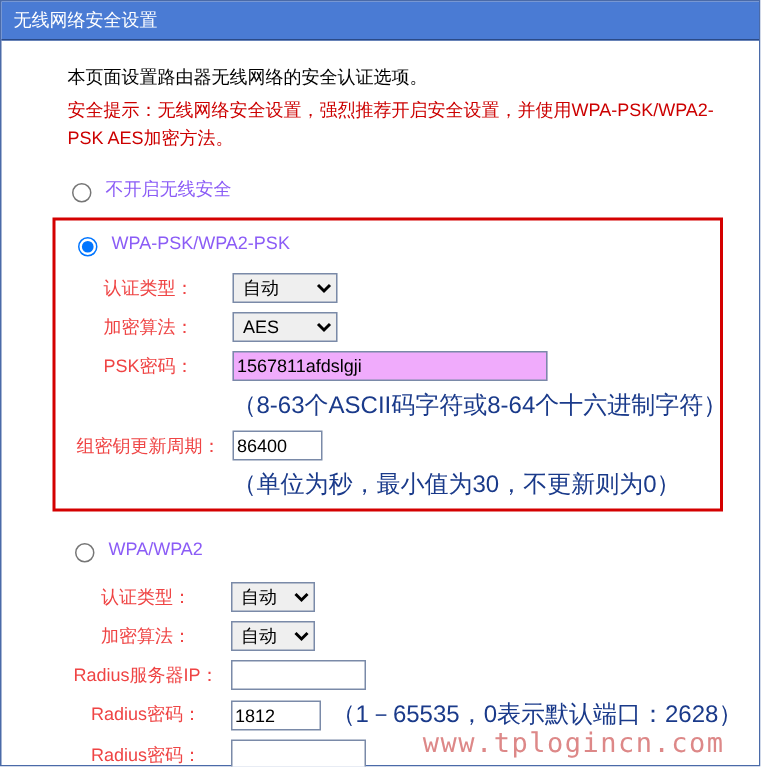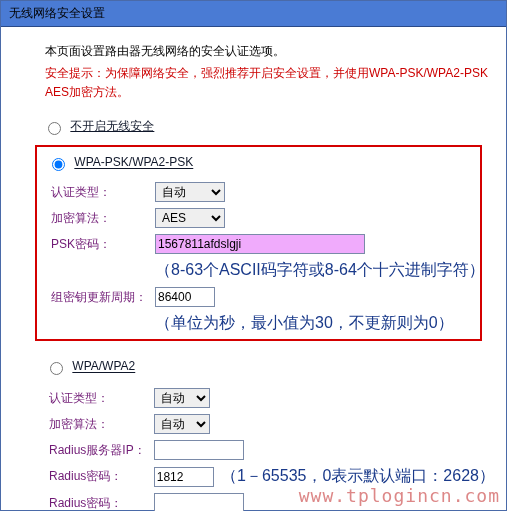--- a/index.html
+++ b/index.html
@@ -11,21 +11,21 @@
     background: #fff;
   }
   .window {
     width: 507px;
     height: 511px;
     border: 1px solid #4a6aa8;
     position: relative;
   }
   .titlebar {
     background: #4a7bd4;
-    color: #000000;
+    color: #ffffff;
     padding: 4px 8px;
     font-size: 12px;
     border-bottom: 1px solid #2a4a88;
   }
   .content {
     padding: 10px 18px 10px 44px;
   }
   .intro {
     margin: 6px 0 4px 0;
   }
@@ -33,40 +33,41 @@
     color: #cc0000;
     line-height: 1.6;
     margin-bottom: 16px;
   }
   .opt-row {
     margin-left: -2px;
     margin-bottom: 10px;
     color: #1a3a8a;
   }
   .opt-row input[type=radio]{ vertical-align: middle; margin-right:6px;}
-  .opt-label { color: #0f172a; text-decoration: underline; }
+  .opt-label { color: #8b5cf6; }
   .selected-box {
     border: 2px solid #d40000;
     padding: 8px 10px 2px 10px;
     margin-left: -10px;
     margin-right: 6px;
     margin-bottom: 18px;
   }
   .section2 {
     padding: 0 0 0 0;
   }
   table.form { border-collapse: collapse; }
   table.form td {
     padding: 3px 4px;
     vertical-align: middle;
     white-space: nowrap;
   }
   td.lab {
-    color: #701a75;
+    color: #ef4444;
     width: 110px;
+    text-align: center;
   }
   select, input[type=text] {
     font-family: inherit;
     font-size: 12px;
     border: 1px solid #7a8aa8;
     padding: 1px 2px;
     height: 20px;
   }
   .psk-input {
     width: 210px;
@@ -76,42 +77,42 @@
   .small-input { width: 60px; }
   .mid-input { width: 90px; }
   .hint {
     color: #1a3a8a;
     font-size: 16px;
     padding-left: 4px;
   }
   .hint-row td { padding-top:2px; }
   .watermark {
     position: absolute;
-    right: 6px;
+    right: 23px;
     bottom: 4px;
     color: #d88;
     font-family: monospace;
     font-size: 18px;
     letter-spacing: 1px;
   }
   .opt-radio { vertical-align: middle; margin-right:6px;}
   .sel-line { margin-bottom:8px; }
 </style>
 </head>
 <body>
 
 <div class="window">
   <div class="titlebar">
     <span>无线网络安全设置</span>
   </div>
 
   <div class="content">
 
     <div class="intro">本页面设置路由器无线网络的安全认证选项。</div>
-    <div class="warning">安全提示：为保障网络安全，强烈推荐开启安全设置，并使用WPA-PSK/WPA2-PSK AES加密方法。</div>
+    <div class="warning">安全提示：无线网络安全设置，强烈推荐开启安全设置，并使用WPA-PSK/WPA2-PSK AES加密方法。</div>
 
     <div class="opt-row">
       <input type="radio" name="sec" class="opt-radio" style="">
       <span class="opt-label">不开启无线安全</span>
     </div>
 
     <div class="selected-box">
       <div class="sel-line">
         <input type="radio" name="sec" checked="" class="opt-radio" style="">
         <span class="opt-label">WPA-PSK/WPA2-PSK</span>

